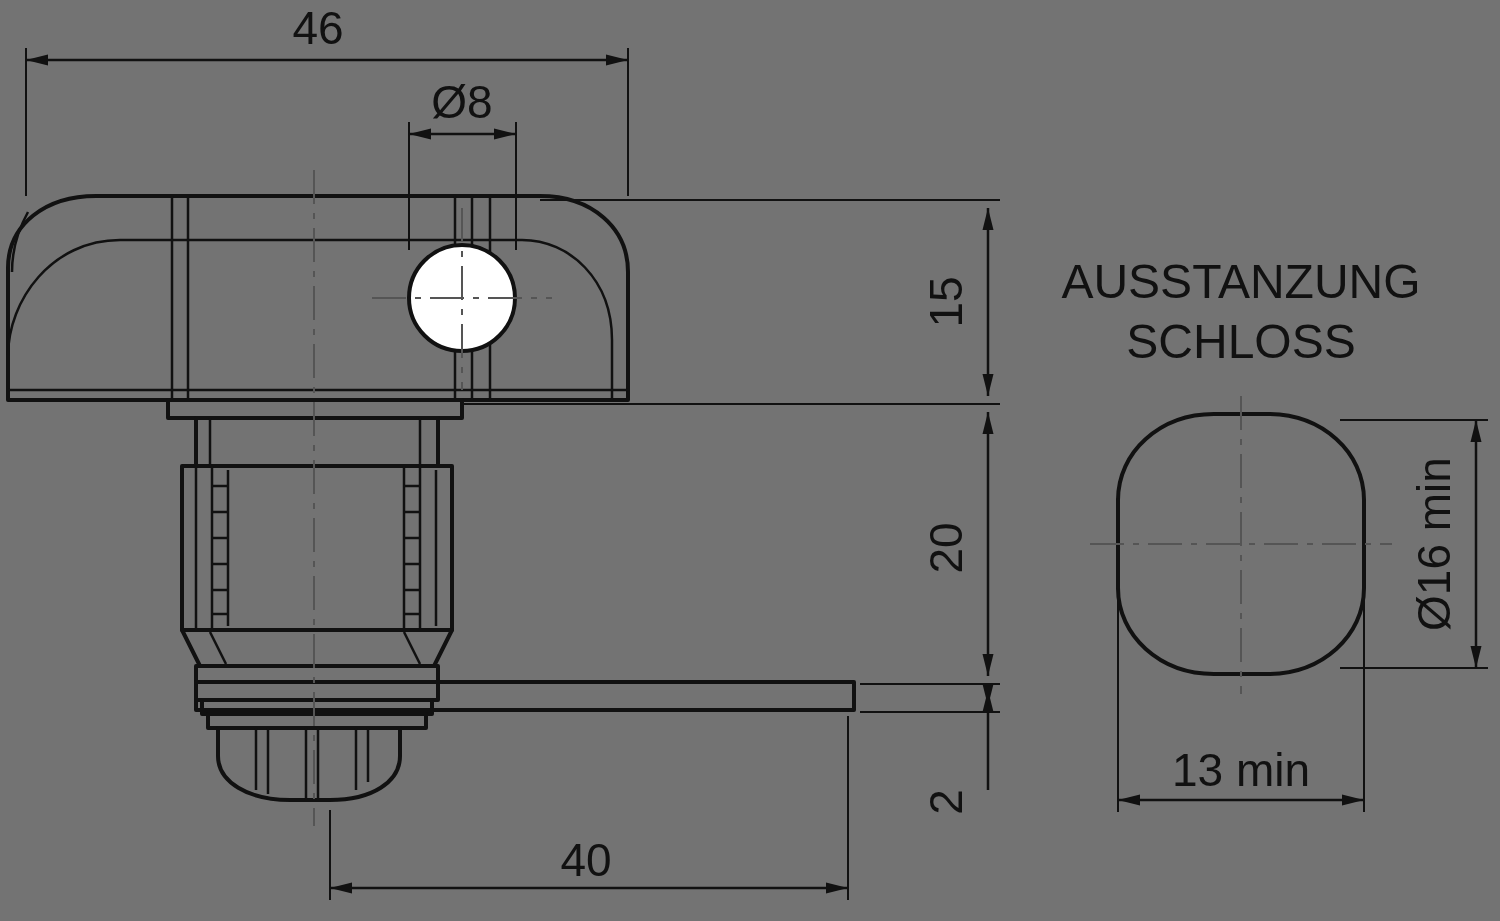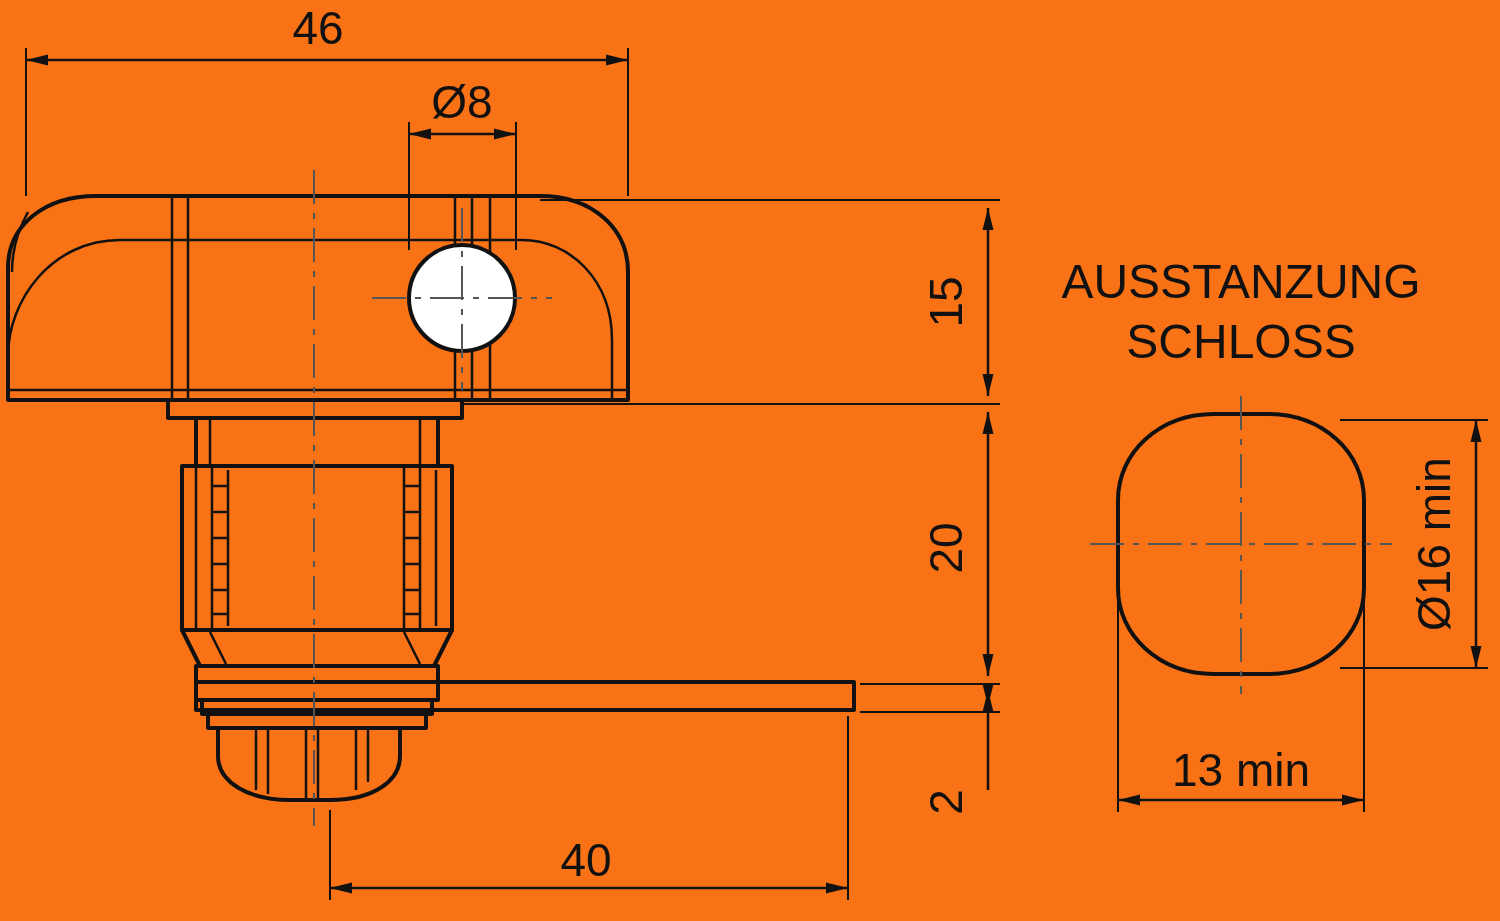--- a/index.html
+++ b/index.html
@@ -7,21 +7,21 @@
     padding: 0;
     background: #ffffff;
   }
   body {
     font-family: "Liberation Sans", sans-serif;
   }
   #stage {
     position: relative;
     width: 1500px;
     height: 921px;
-    background: #f97316;
+    background: #737373;
     overflow: hidden;
   }
   svg.drawing {
     position: absolute;
     top: 0;
     left: 0;
     width: 1500px;
     height: 921px;
   }
   .dimtext {

